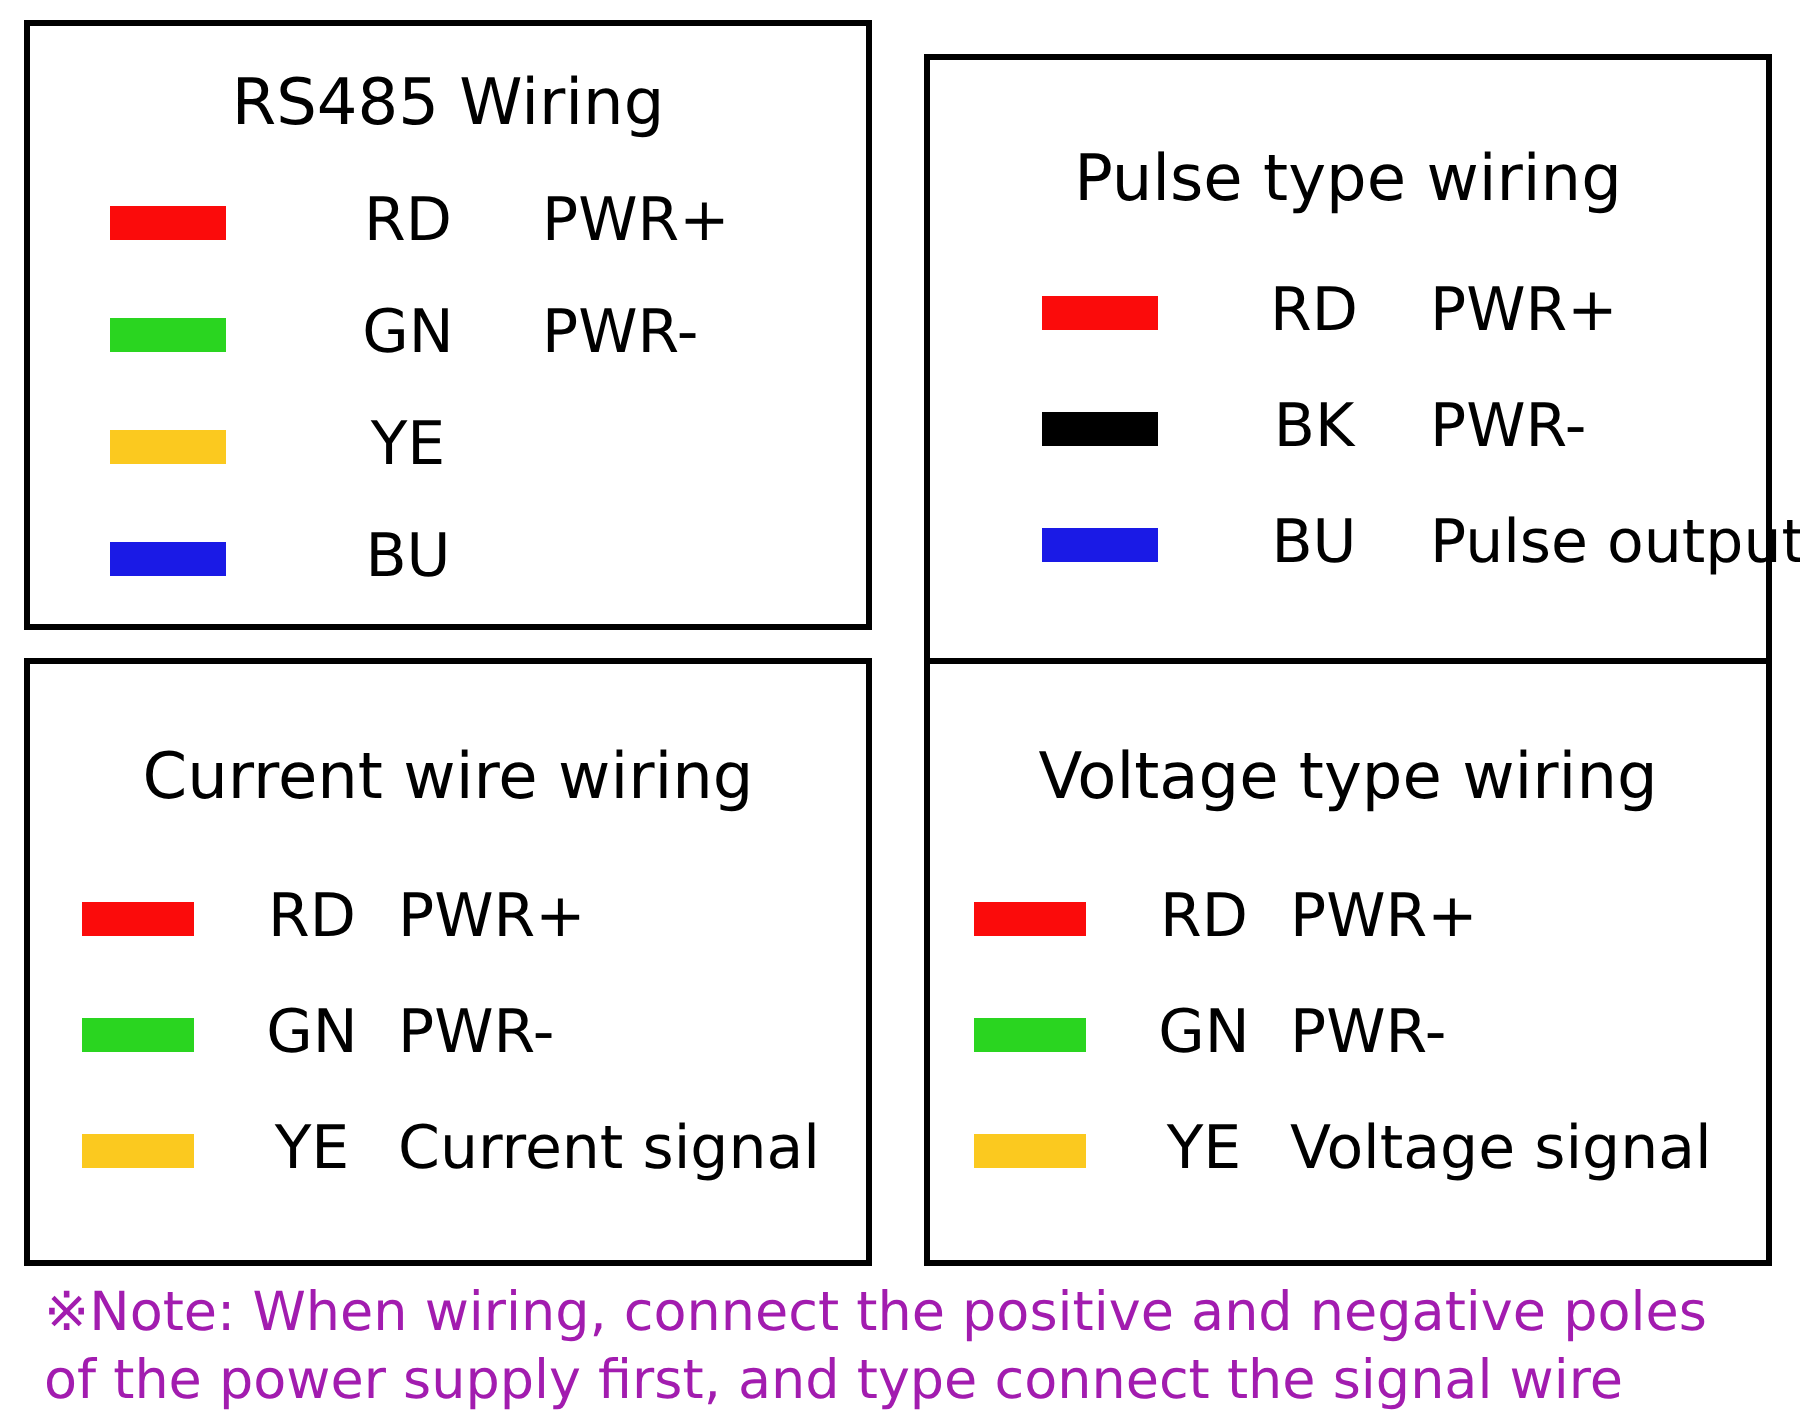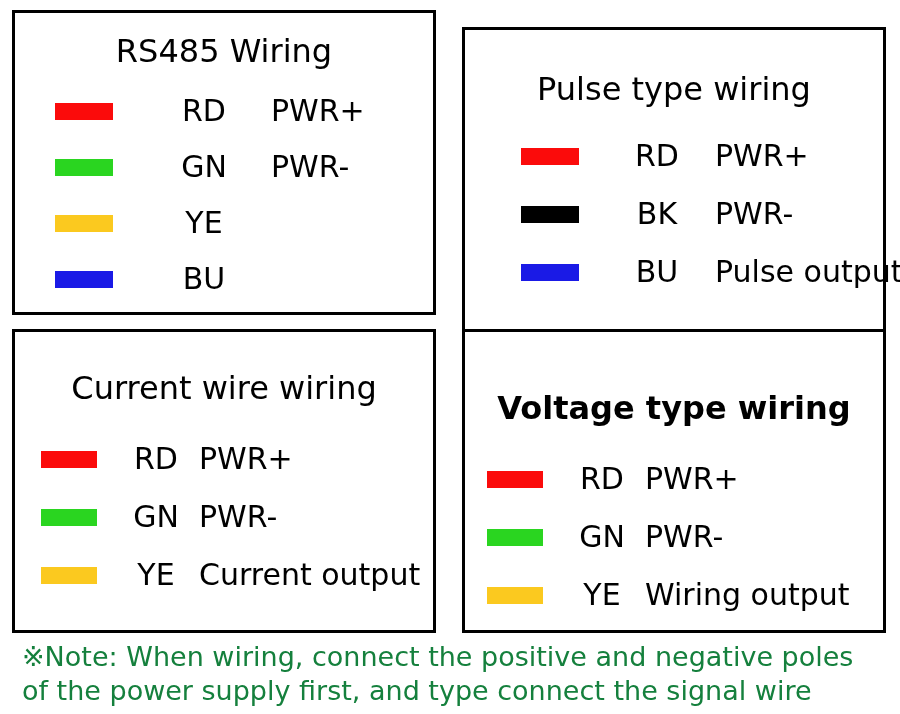--- a/index.html
+++ b/index.html
@@ -37,21 +37,21 @@
   .panel-title {
     text-align: center;
     font-size: 32px;
     line-height: 1.1;
     font-weight: 400;
     white-space: nowrap;
   }
   .panel-tl .panel-title { margin-top: 21px; }
   .panel-tr .panel-title { margin-top: 42px; }
   .panel-bl .panel-title { margin-top: 39px; }
-  .panel-br .panel-title { margin-top: 59px; font-weight: bold; }
+  .panel-br .panel-title { margin-top: 39px; }
 
   .rows {
     margin-top: 14px;
   }
   .row {
     display: flex;
     align-items: center;
     white-space: nowrap;
   }
 
@@ -173,44 +173,44 @@
         <span class="wire-desc">PWR+</span>
       </div>
       <div class="row">
         <span class="swatch" style="background-color: rgb(42, 213, 32);"></span>
         <span class="wire-code">GN</span>
         <span class="wire-desc">PWR-</span>
       </div>
       <div class="row">
         <span class="swatch" style="background-color: rgb(251, 201, 31);"></span>
         <span class="wire-code">YE</span>
-        <span class="wire-desc">Current output</span>
+        <span class="wire-desc">Current signal</span>
       </div>
     </div>
   </div>
 
   <div class="panel panel-br">
     <div class="panel-title">Voltage type wiring</div>
     <div class="rows">
       <div class="row">
         <span class="swatch" style="background-color: rgb(251, 11, 11);"></span>
         <span class="wire-code">RD</span>
         <span class="wire-desc">PWR+</span>
       </div>
       <div class="row">
         <span class="swatch" style="background-color: rgb(42, 213, 32);"></span>
         <span class="wire-code">GN</span>
         <span class="wire-desc">PWR-</span>
       </div>
       <div class="row">
         <span class="swatch" style="background-color: rgb(251, 201, 31);"></span>
         <span class="wire-code">YE</span>
-        <span class="wire-desc">Wiring output</span>
-      </div>
-    </div>
-  </div>
-
-  <div class="note" style="color: #15803d;">
+        <span class="wire-desc">Voltage signal</span>
+      </div>
+    </div>
+  </div>
+
+  <div class="note" style="color: #a21caf;">
     <div class="note-line">※Note: When wiring, connect the positive and negative poles</div>
     <div class="note-line">of the power supply first, and type connect the signal wire</div>
   </div>
 
 </div>
 
 </body></html>

